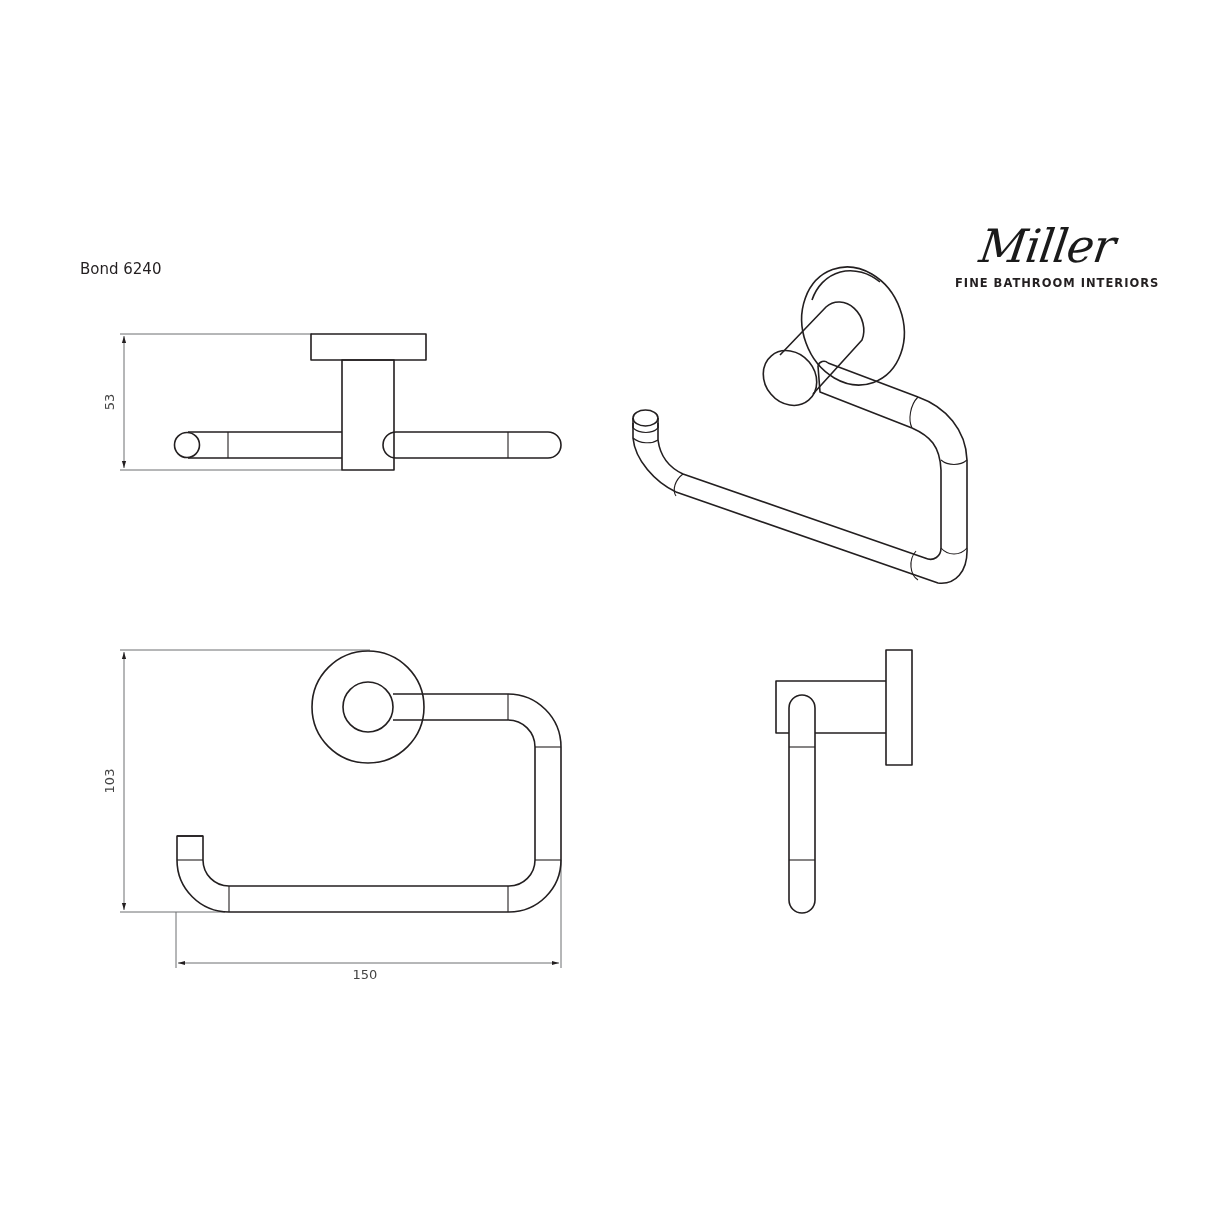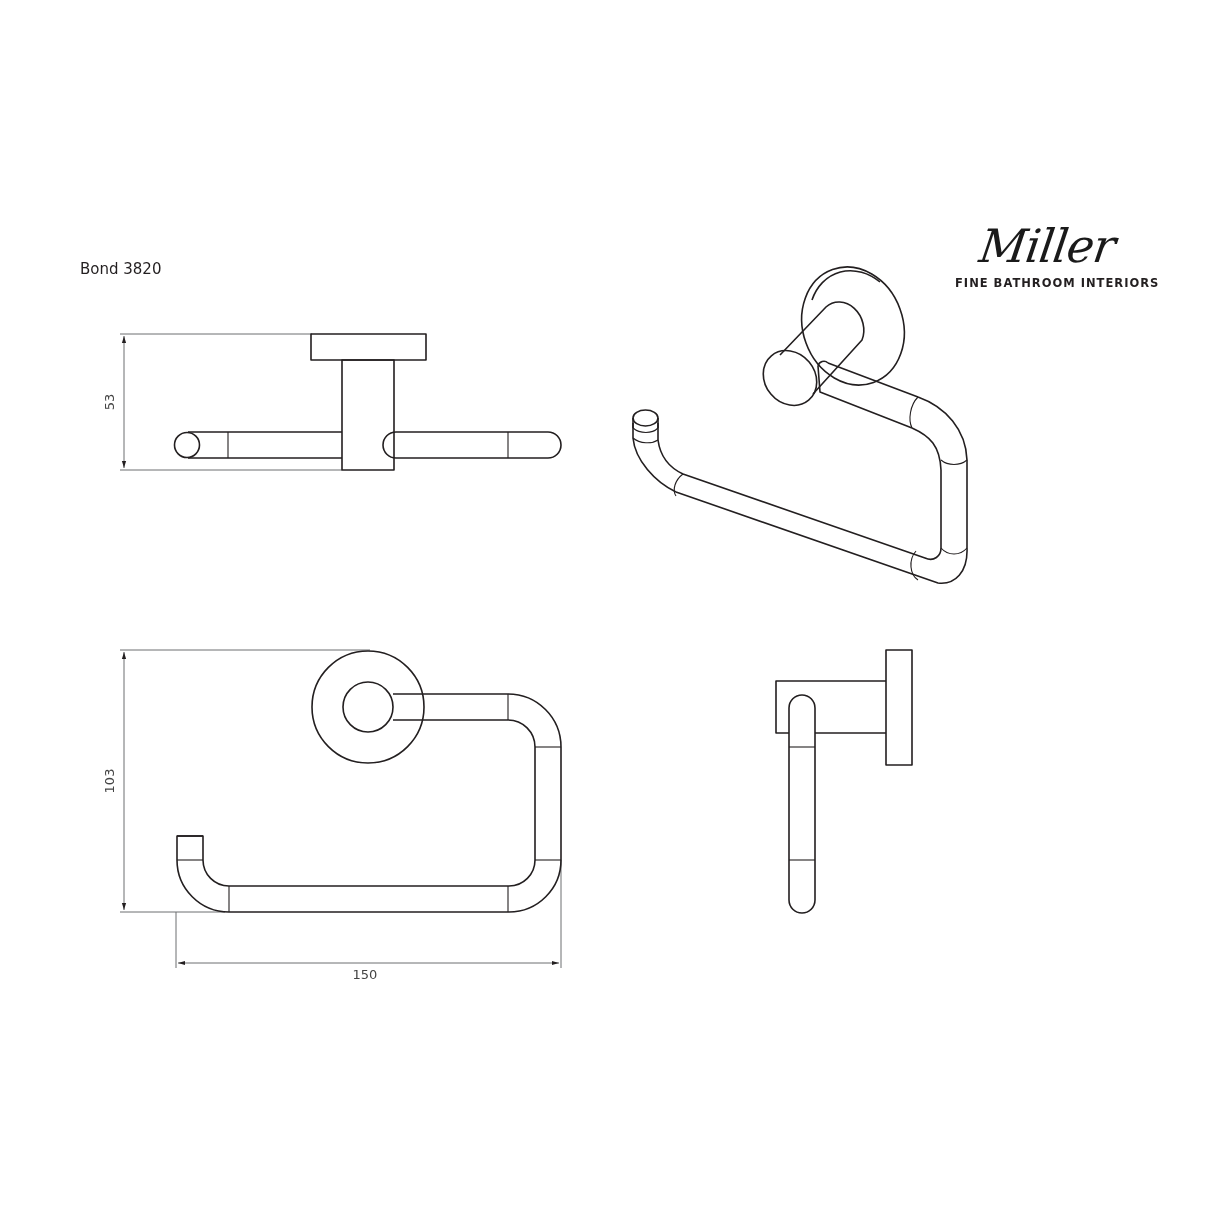--- a/index.html
+++ b/index.html
@@ -14,21 +14,21 @@
                    white-space: nowrap; font-weight: bold; }
   svg.drawing { position: absolute; left: 0; top: 0; }
   .dim-text { font-family: "DejaVu Sans", "Liberation Sans", sans-serif; font-size: 13px; fill: #444; }
   .part { fill: none; stroke: #231f20; stroke-width: 1.6; stroke-linejoin: round; }
   .thin { fill: none; stroke: #231f20; stroke-width: 1.1; }
   .dim { fill: none; stroke: #6d6e71; stroke-width: 1; }
 </style>
 </head>
 <body>
 
-<div class="product-code">Bond 3820</div>
+<div class="product-code">Bond 6240</div>
 
 <div class="brand">
   <div class="brand-name">Miller</div>
   <div class="brand-tagline">FINE BATHROOM INTERIORS</div>
 </div>
 
 <svg class="drawing" width="1214" height="1214" viewBox="0 0 1214 1214">
   <defs>
     <marker id="arr" viewBox="0 0 10 10" refX="10" refY="5" markerWidth="7" markerHeight="7" orient="auto-start-reverse">
       <path d="M0,2 L10,5 L0,8 z" fill="#231f20"></path>

